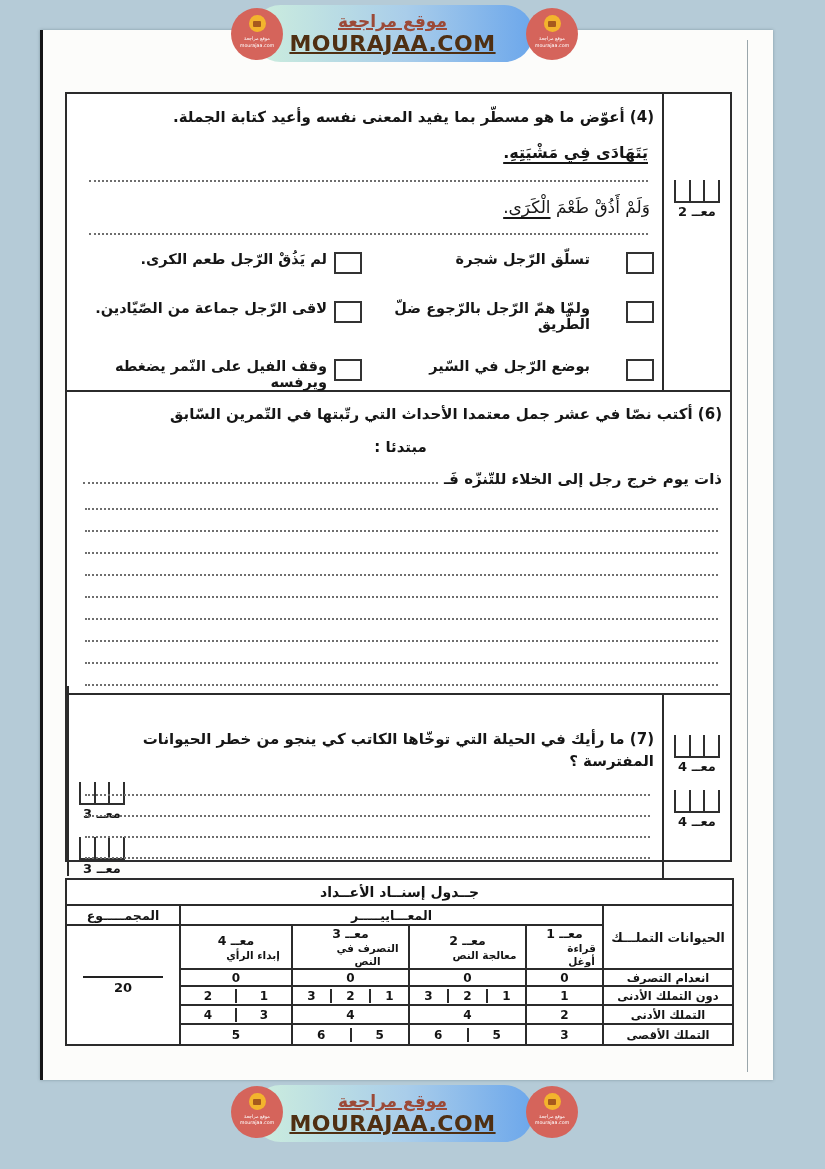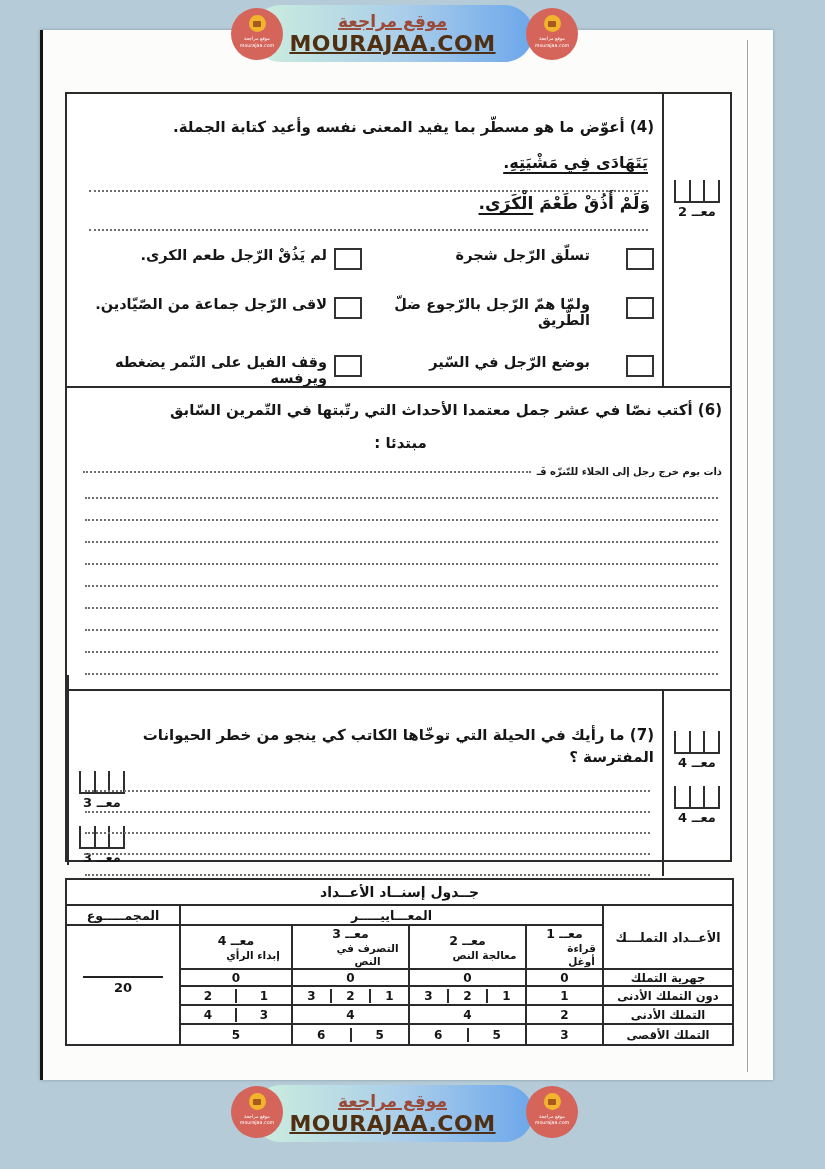--- a/index.html
+++ b/index.html
@@ -48,34 +48,34 @@
   .section { display:flex; box-sizing:border-box; }
   .sec1 { height:313px; border-bottom:2px solid #2b2b2b; }
   .sec2 { height:303px; border-bottom:2px solid #2b2b2b;flex-direction:column; }
   .sec3 { flex:1; }
   .content { flex:1; direction:rtl; box-sizing:border-box; padding:4px 8px 0 12px; }
   .scorecol { width:68px; border-left:2px solid #2b2b2b; box-sizing:border-box; }
 
   .q-line { font-weight:bold; font-size:15px; line-height:1.45; }
   .sent1 { font-weight:bold; font-size:16px; margin-top:14px; padding-right:6px;
            text-decoration:underline; text-decoration-thickness:2px; text-underline-offset:4px; display:inline-block; }
-  .sent2 { font-weight:bold; font-size:17px; margin-top:1px; padding-right:4px; }
+  .sent2 { font-weight:normal; font-size:17px; margin-top:15px; padding-right:4px; }
   .sent2 .u { text-decoration:underline; text-decoration-thickness:2px; text-underline-offset:4px; }
   .dots { border-bottom:2px dotted #6e6e6e; height:0; }
   .d1 { margin:18px 6px 0 10px; }
   .d2 { margin:16px 6px 0 10px; }
 
   .q5-row { display:flex; margin-top:16px; font-weight:bold; font-size:14.5px; align-items:flex-start; }
   .q5-item { display:flex; gap:7px; align-items:flex-start; }
   .q5-item.right { width:292px; flex:none;gap:36px; }
   .q5-item.left  { flex:1; }
   .checkbox { width:24px; height:18px; border:2px solid #333; flex:none; margin-top:1px; background:#fff; }
 
   .center-line { text-align:center; font-weight:bold; font-size:15px; margin-top:12px; }
-  .starter { display:flex; align-items:flex-end; font-weight:bold; font-size:10px; margin-top:14px; }
+  .starter { display:flex; align-items:flex-end; font-weight:bold; font-size:15px; margin-top:14px; }
   .starter .fill { flex:1; border-bottom:2px dotted #6e6e6e; margin:0 6px 4px 4px; }
   .ans { margin:20px 4px 0 6px; }
   .sec3 .ans { margin-top:19px; }
 
   .score { width:46px; margin:0 auto; text-align:center; }
   .tally { display:flex; height:21px; border-bottom:2px solid #2f2f2f; }
   .tally span { flex:1; border-left:2px solid #2f2f2f; }
   .tally span:last-child { border-right:2px solid #2f2f2f; }
   .score .lbl { font-size:13px; font-weight:bold; direction:rtl; margin-top:1px; }
   .sc1 { margin-top:86px; } .sc2a { margin-top:96px; } .sc2b { margin-top:16px; }
@@ -126,21 +126,21 @@
       <i></i>
     </div>
   <div class="t">موقع مراجعة</div>
   <div class="t2">mourajaa.com</div>
 </div>
 
 <div class="main-box">
 
   <div class="section sec1">
     <div class="content">
-      <div class="q-line" style="margin-top:19px">
+      <div class="q-line" style="margin-top:9px">
         <span>(4)</span>
         <span>أعوّض ما هو مسطّر بما يفيد المعنى نفسه وأعيد كتابة الجملة.</span>
       </div>
       <div><span class="sent1">يَتَهَادَى فِي مَشْيَتِهِ.</span></div>
       <div class="dots d1"></div>
       <div class="sent2">
         <span>وَلَمْ أَذُقْ طَعْمَ </span><span class="u">الْكَرَى.</span>
       </div>
       <div class="dots d2"></div>
 
@@ -269,21 +269,21 @@
       <col style="width:117px">
     <col style="width:117px">
       <col style="width:112px">
       <col style="width:114px">
   </colgroup>
   <tbody>
       <tr>
         <td colspan="6" class="g-title">جــدول إسنــاد الأعــداد</td>
       </tr>
   <tr class="g-h">
-    <td rowspan="2">الأعــداد التملـــك</td>
+    <td rowspan="2">الحيوانات التملـــك</td>
     <td colspan="4">المعـــاييـــــر</td>
     <td>المجمـــــوع</td>
   </tr>
   <tr class="r-c">
     <td class="crit">
       <div class="code">معــ 1</div>
       <div class="cname">قراءة أوغل</div>
     </td>
     <td class="crit">
       <div class="code">معــ 2</div>
@@ -296,21 +296,21 @@
     <td class="crit">
       <div class="code">معــ 4</div>
       <div class="cname">إبداء الرأي</div>
     </td>
     <td rowspan="5" class="total-cell">
       <div class="tline"></div>
       <div class="tval">20</div>
     </td>
   </tr>
   <tr class="r-d">
-    <td class="lvl">جهرية التملك</td>
+    <td class="lvl">انعدام التصرف</td>
     <td class="val">0</td>
     <td class="val">0</td>
     <td class="val">0</td>
     <td class="val">0</td>
   </tr>
   <tr class="r-e">
     <td class="lvl">دون التملك الأدنى</td>
     <td class="val">1</td>
     <td class="val">
       <div class="subcells">

